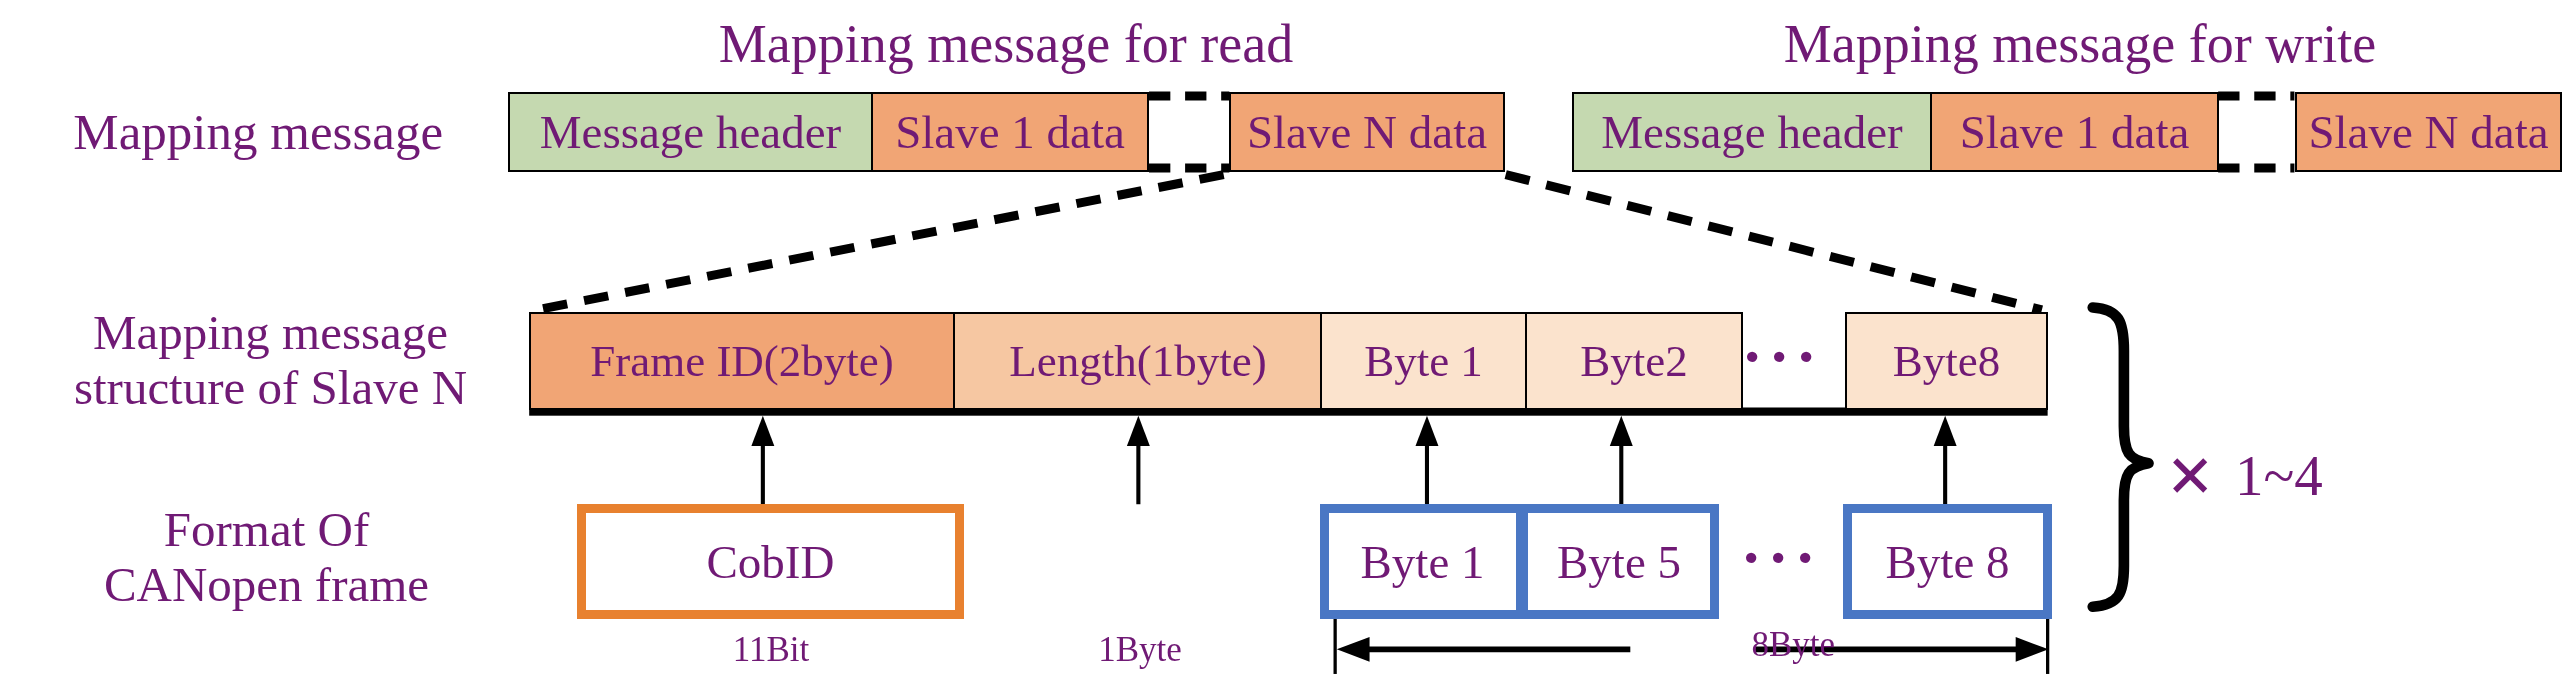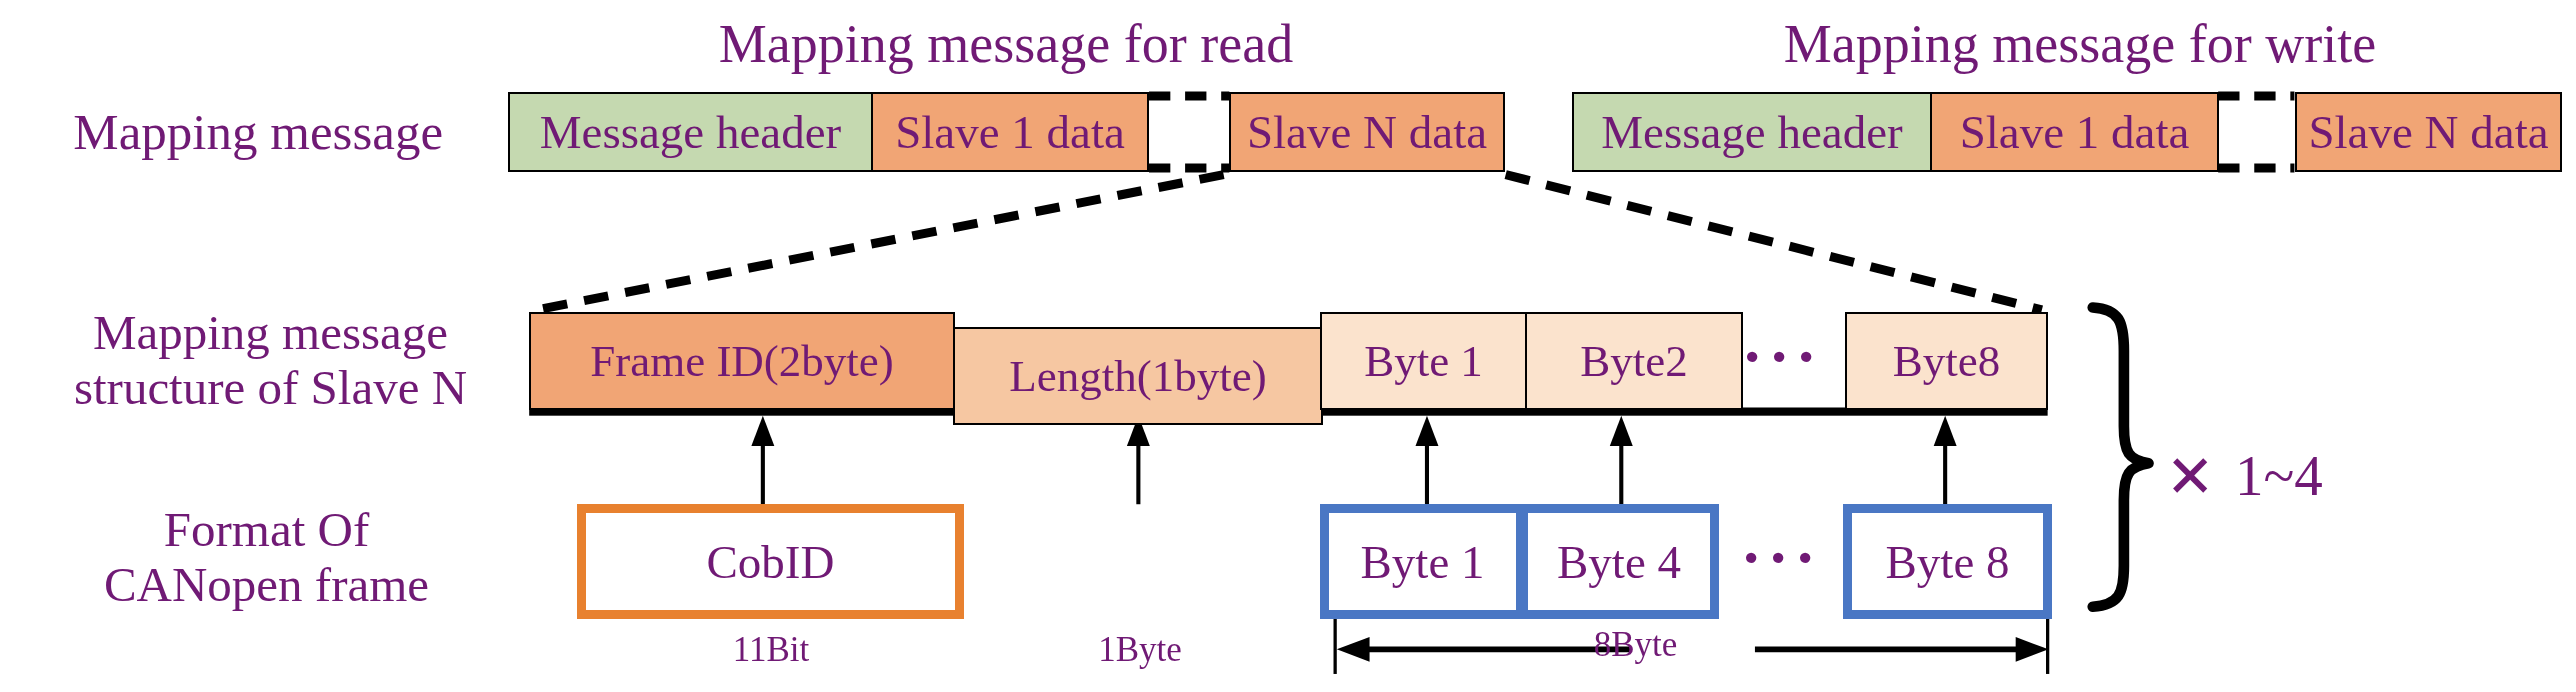--- a/index.html
+++ b/index.html
@@ -19,21 +19,21 @@
     text-align:center;white-space:nowrap;
     z-index:1;
   }
   
   .r1{top:92px;height:80px;border:2.5px solid #000;font-size:47px;}
   .fill-green{background:var(--header-fill,#c5d9b0);}
   .fill-orange{background:var(--slave-fill,#f1a575);}
   
   .r2{top:312px;height:98px;border:2.5px solid #000;font-size:45px;}
   .fill-frame{background:var(--slave-fill,#f1a575);}
-  .fill-length{background:var(--length-fill,#f6c7a2);margin-top:15px;}
+  .fill-length{background:var(--length-fill,#f6c7a2);}
   .fill-byte{background:var(--byte-fill,#fbe3cd);}
   
   .r3{top:504px;height:115px;background:#fff;border:9px solid var(--canopen-border,#4a77c4);font-size:47px;}
   .cobid{border-color:var(--cobid-border,#e8812f);}
   .dots{
     position:absolute;z-index:1;
     display:flex;align-items:center;justify-content:center;
     font-size:64px;font-weight:bold;letter-spacing:5.7px;line-height:1;
   }
   .side-label{
@@ -119,27 +119,27 @@
   <div class="box r2 fill-byte" style="left:1525px;width:218px;">Byte2</div>
   <div class="dots" style="left:1719px;top:312px;width:126px;height:90px;">···</div>
   <div class="box r2 fill-byte" style="left:1845px;width:203px;">Byte8</div>
 
   <div class="side-label" style="left:0px;top:502px;width:533px;height:110px;">
     <span>Format Of</span>
     <span>CANopen frame</span>
   </div>
   <div class="box r3 cobid" style="left:577px;width:387px;">CobID</div>
   <div class="box r3" style="left:1320px;width:205px;">Byte 1</div>
-  <div class="box r3" style="left:1519px;width:200px;">Byte 4</div>
+  <div class="box r3" style="left:1519px;width:200px;">Byte 5</div>
   <div class="dots" style="left:1719px;top:504px;width:124px;height:107px;">···</div>
   <div class="box r3" style="left:1843px;width:209px;">Byte 8</div>
 
   <div class="dim" style="left:689px;top:630px;width:164px;">11Bit</div>
   <div class="dim" style="left:1058px;top:630px;width:164px;">1Byte</div>
-  <div class="dim" style="left:1574px;top:625px;width:123px;">8Byte</div>
+  <div class="dim" style="left:1712px;top:625px;width:123px;text-align:right;">8Byte</div>
 
   <div id="multiplier">
     <span class="mult-x">×</span>
     <span class="mult-range">1~4</span>
   </div>
 
 </div>
 
 
 </body></html>

